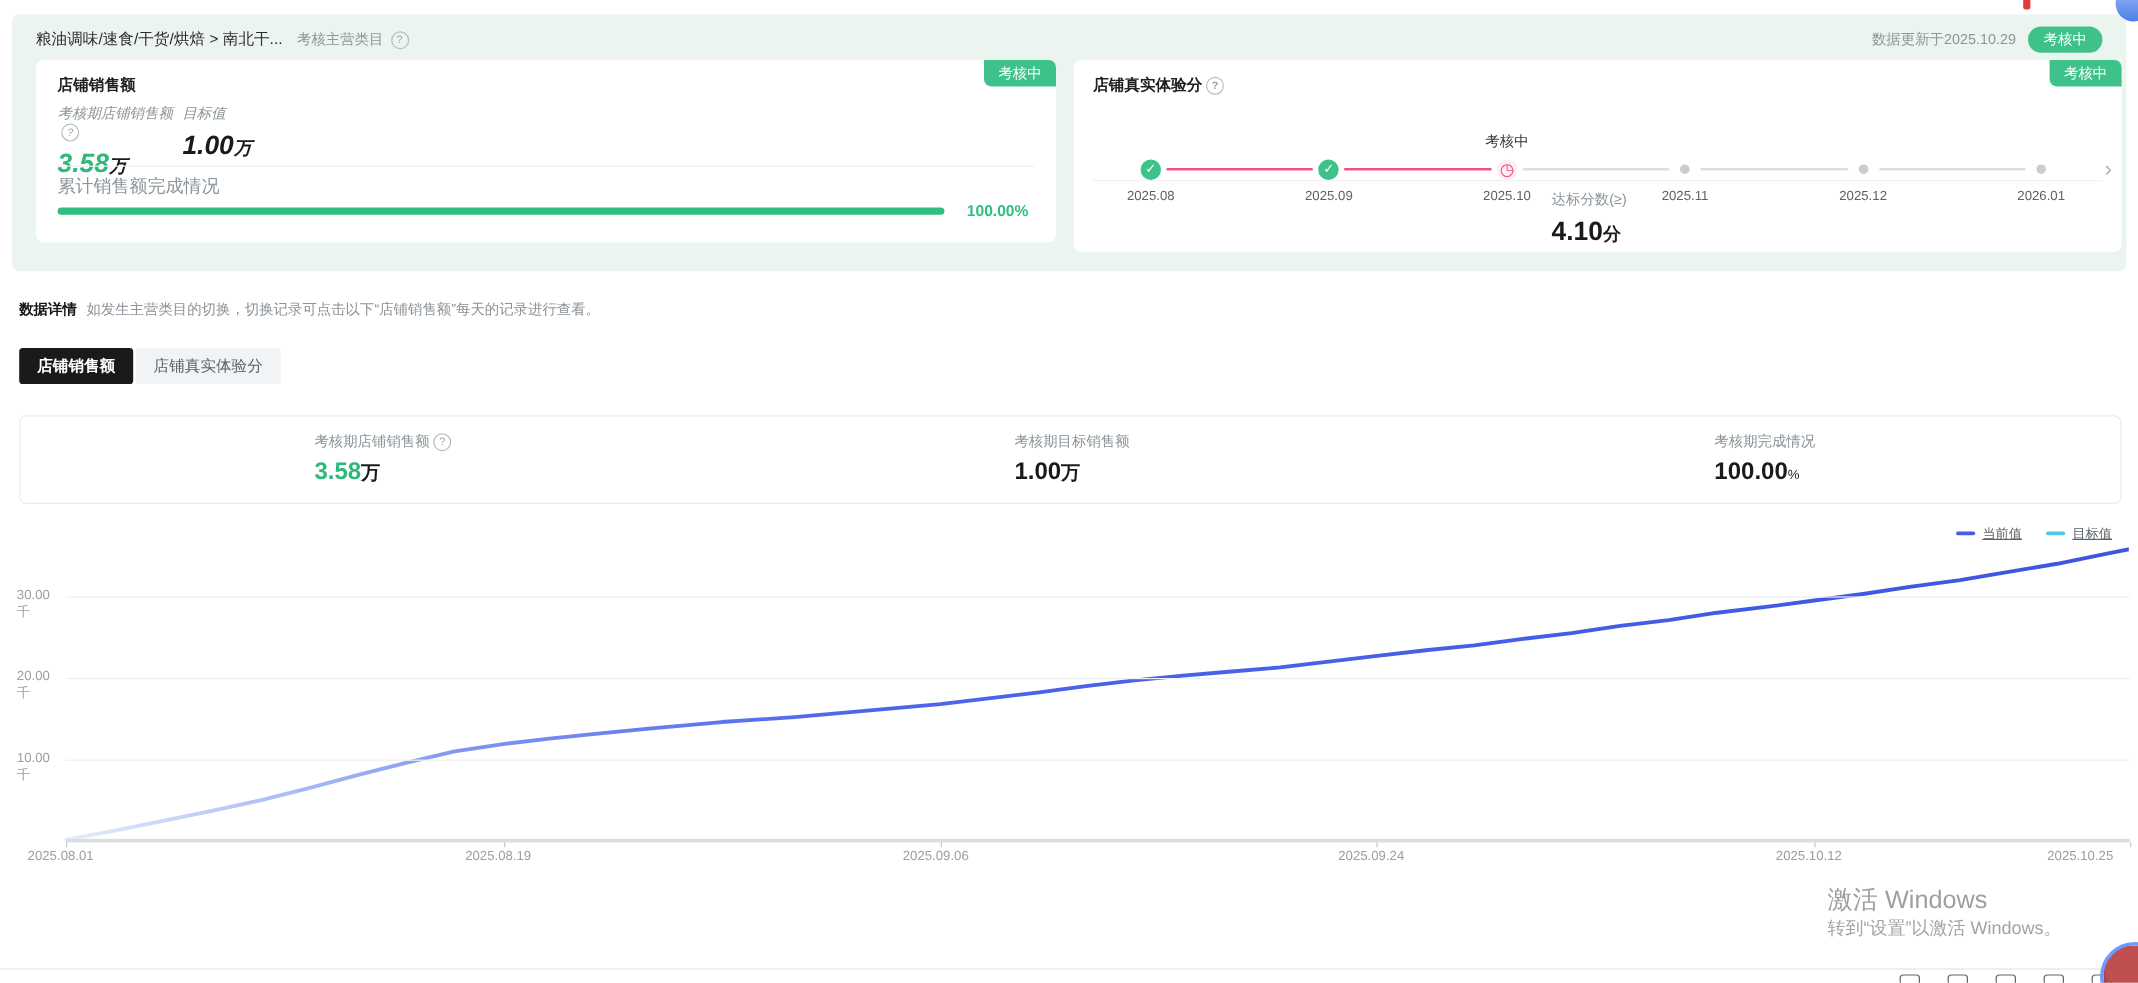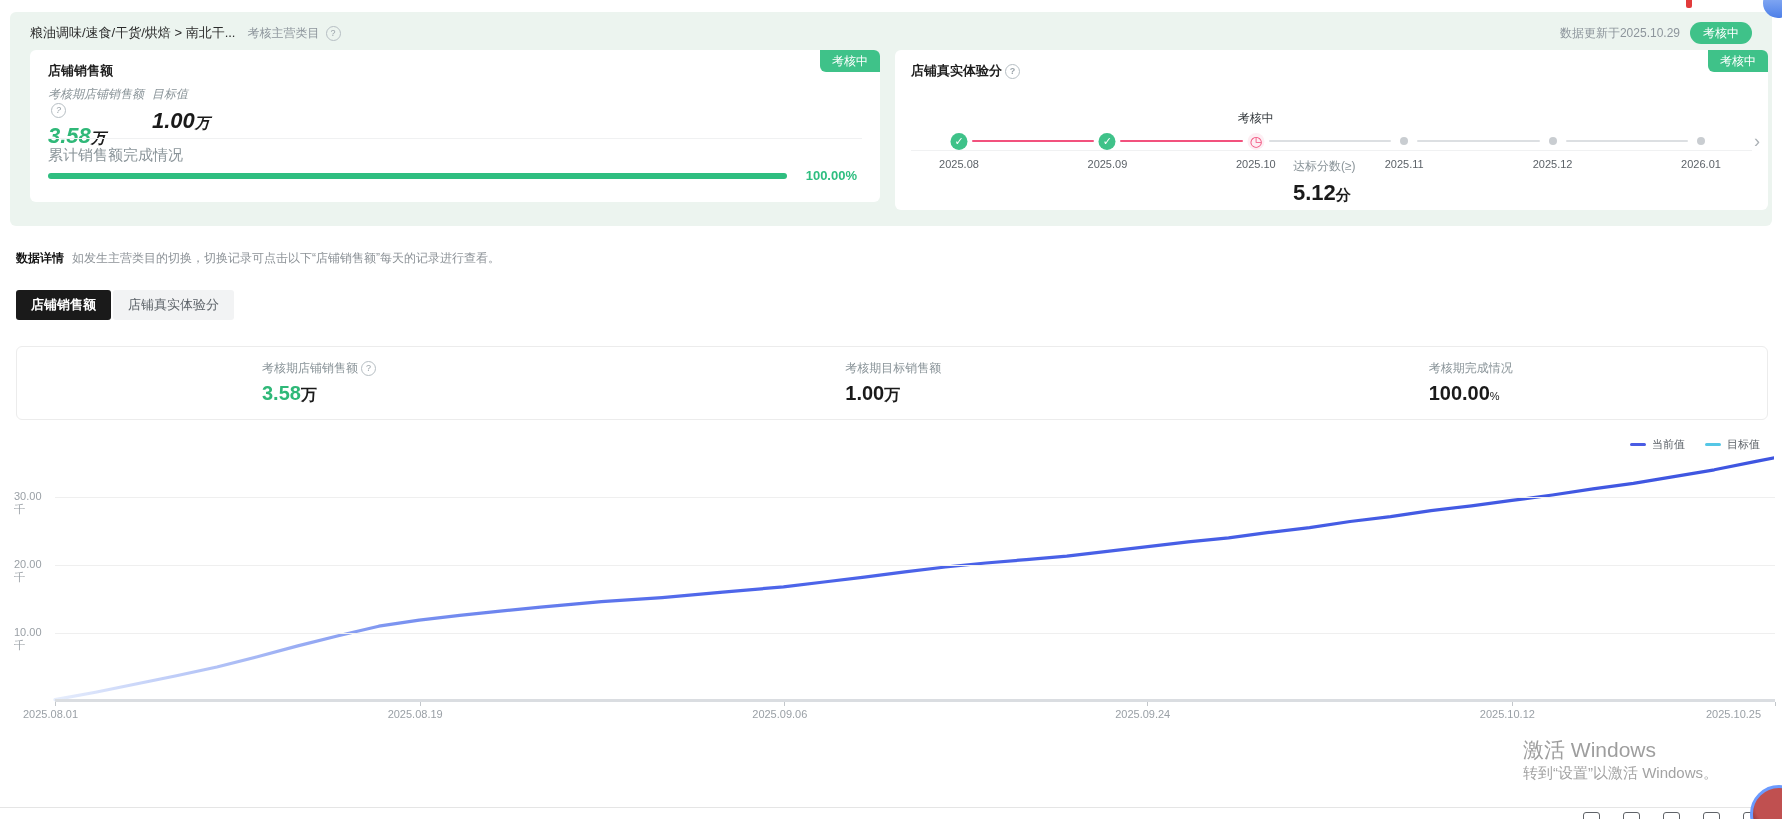--- a/index.html
+++ b/index.html
@@ -59,21 +59,21 @@
                 border:1px solid #ececec;border-radius:6px;display:flex;}
   .sum-col{flex:1;padding-top:13px;}
   .sum-inner{margin-left:42%;}
   .sum-label{font-size:12px;color:#8a9499;}
   .sum-value{font-size:20px;font-weight:bold;color:#1a1a1a;margin-top:5px;}
   .sum-value .unit{font-size:16px;}
   .sum-value .unit-sm{font-size:11px;font-weight:normal;}
   
   .chart{position:absolute;left:14px;top:425px;width:1760px;height:300px;}
   .legend{position:absolute;top:12px;right:14px;display:flex;gap:20px;align-items:center;}
-  .legend-item{display:flex;align-items:center;gap:6px;font-size:11px;color:#5c6268;cursor:pointer;}
+  .legend-item{display:flex;align-items:center;gap:6px;font-size:11px;color:#5c6268;cursor:pointer;text-decoration:underline;}
   .legend-dash{width:16px;height:3px;border-radius:2px;}
   .gridline{position:absolute;left:41px;width:1720px;height:1px;background:#efefef;}
   .ytick{position:absolute;left:0;width:36px;text-align:left;font-size:11px;color:#9aa0a6;}
   .xaxis-bar{position:absolute;left:41px;width:1720px;top:274px;height:3px;background:#dadde1;}
   .xtick-mark{position:absolute;top:277px;width:1px;height:4px;background:#c3c7cb;}
   .xtick{position:absolute;top:283px;font-size:11px;color:#9aa0a6;white-space:nowrap;}
   
   .watermark1{position:absolute;left:1523px;top:736px;font-size:21px;color:#9e9e9e;}
   .watermark2{position:absolute;left:1523px;top:764px;font-size:15px;color:#a3a3a3;}
   .bottom-divider{position:absolute;left:0;right:0;top:807px;height:1px;background:#e5e5e5;}
@@ -143,21 +143,21 @@
       <div class="tl-node tl-future" style="left: 657.6px;"></div>
       <div class="tl-month" style="left: 657.6px;">2025.12</div>
       <div class="tl-node tl-future" style="left: 806px;"></div>
       <div class="tl-month" style="left: 806px;">2026.01</div>
       <div class="tl-chevron">›</div>
     </div>
   <div class="exp-divider"></div>
   <div class="exp-stats" id="exp-stats">
       <div class="exp-col" style="left: 382px;">
         <div class="m-label">达标分数(≥)</div>
-        <div class="m-value"><span>5.12</span><span class="unit">分</span></div>
+        <div class="m-value"><span>4.10</span><span class="unit">分</span></div>
       </div>
     </div>
 </div>
 
 <div class="sec-title-row">
   <span class="sec-title">数据详情</span>
   <span class="sec-sub">如发生主营类目的切换，切换记录可点击以下“店铺销售额”每天的记录进行查看。</span>
 </div>
 <div class="tabs" id="tabs">
     <div class="tab active">店铺销售额</div>

